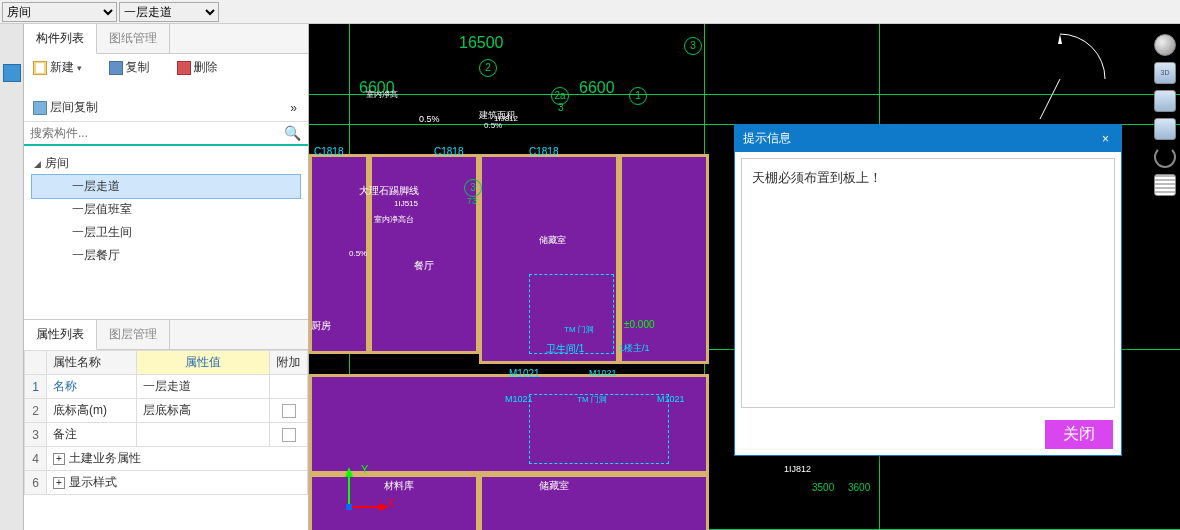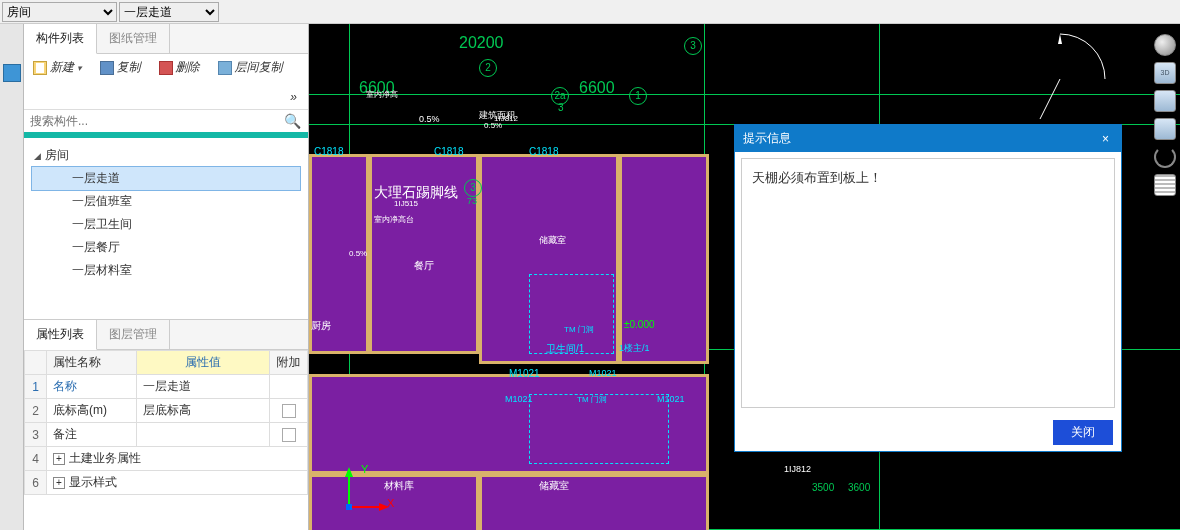--- a/index.html
+++ b/index.html
@@ -19,31 +19,31 @@
   
   .left-panel { width: 285px; display: flex; flex-direction: column; border-right: 1px solid #bbb; background: #fff; }
 
   
   .comp-section { flex: 1; display: flex; flex-direction: column; border-bottom: 1px solid #ccc; min-height: 0; }
   .tabs { display: flex; background: #f5f5f5; border-bottom: 1px solid #ccc; }
   .tab { padding: 6px 12px; border-right: 1px solid #ccc; cursor: pointer; }
   .tab.active { background: #fff; color: #1a1a1a; font-weight: 400; border-bottom: 1px solid #fff; margin-bottom: -1px; }
   .tab:not(.active) { color: #888; text-align: right; }
 
-  .toolbar { display: flex; align-items: center; gap: 10px; padding: 3px 5px; border-bottom: 1px solid #ddd; flex-wrap: wrap; font-style: italic; }
+  .toolbar { display: flex; align-items: center; gap: 19px; padding: 3px 5px; border-bottom: 1px solid #ddd; flex-wrap: wrap; }
   .tb-item { display: flex; align-items: center; gap: 3px; padding: 2px 4px; cursor: pointer; white-space: nowrap; }
   .tb-icon { width: 14px; height: 14px; display: inline-block; }
   .ic-new { background: linear-gradient(#fff,#fff) center/8px 10px no-repeat, #f9d67a; border:1px solid #c7a23d; }
   .ic-copy { background: #6191c7; border:1px solid #4a6e96; }
   .ic-delete { background: #d45454; border:1px solid #a33; }
   .ic-layercopy { background: #7ab0d9; border:1px solid #5586b0; }
   .dd-arrow { font-size: 9px; color: #555; }
   .more-arrow { margin-left: auto; padding: 2px 6px; }
 
-  .search-row { display: flex; align-items: center; padding: 3px 6px; border-bottom: 6px solid #14b8a6; }
+  .search-row { display: flex; align-items: center; padding: 3px 6px; border-bottom: 2px solid #14b8a6; }
   .search-row input { border: none; outline: none; flex: 1; font-size: 12px; color: #666; }
   .search-icon { color: #4a90d9; font-size: 14px; }
 
   .tree { padding: 6px 8px; overflow: auto; flex: 1; }
   .tree-root { display: flex; align-items: center; padding: 3px 2px; cursor: pointer; }
   .tree-node { padding: 3px 10px 3px 40px; cursor: pointer; }
   .tree-node.selected { background: #cfe6fb; border: 1px solid #7fb5e6; margin: -1px; }
   .tree-caret { font-size: 9px; margin-right: 4px; color: #555; }
 
   
@@ -74,21 +74,21 @@
   .axis-icon { position: absolute; left: 30px; bottom: 10px; }
   .axis-icon .y { color: #0f0; font-size: 11px; }
   .axis-icon .x { color: #f00; font-size: 11px; }
 
   
   .dialog { position: absolute; left: 734px; top: 124px; width: 388px; background: #fff; border: 1px solid #0f7ac9; box-shadow: 0 2px 8px rgba(0,0,0,.3); }
   .dlg-title { background: #0f7ac9; color: #fff; padding: 5px 8px; display: flex; align-items: center; }
   .dlg-close { margin-left: auto; cursor: pointer; padding: 0 4px; }
   .dlg-body { padding: 10px; height: 250px; border: 1px solid #ccc; margin: 6px; font-size: 13px; }
   .dlg-footer { text-align: right; padding: 6px 8px; }
-  .dlg-btn { background: #1d4ed8; color: #fff; border: none; padding: 4px 18px; cursor: pointer; font-size: 12px; }
+  .dlg-btn { background: #d946ef; color: #fff; border: none; padding: 4px 18px; cursor: pointer; font-size: 16px; }
 
   
   .right-rail { width: 30px; position: absolute; right: 0; top: 24px; bottom: 0; background: rgba(50,50,50,0); display: flex; flex-direction: column; align-items: center; gap: 6px; padding-top: 10px; }
   .rail-ic { width: 22px; height: 22px; background: linear-gradient(#ccc,#999); border: 1px solid #888; border-radius: 3px; }
   .rail-ic.sphere { border-radius: 50%; background: radial-gradient(circle at 35% 35%, #eee, #888); }
   .rail-ic.cube { background: linear-gradient(#d7e6f5,#9db9d4); }
   .rail-ic.rot { border-radius: 50%; background: transparent; border: 2px solid #888; border-top-color: transparent; }
 </style>
 </head>
 <body>
@@ -141,21 +141,20 @@
       </div>
       <div class="tree">
         <div class="tree-root">
           <span class="tree-caret">◢</span>
           <span>房间</span>
         </div>
         <div class="tree-node selected">一层走道</div>
         <div class="tree-node">一层值班室</div>
         <div class="tree-node">一层卫生间</div>
         <div class="tree-node">一层餐厅</div>
-        <div class="tree-node">一层材料室</div>
       </div>
     </div>
 
     <div class="prop-section">
       <div class="tabs">
         <div class="tab active">属性列表</div>
         <div class="tab">图层管理</div>
       </div>
       <div class="prop-table">
         <table>
@@ -207,21 +206,21 @@
   <div class="canvas">
 
     <div class="grid-line h" style="top:70px"></div>
     <div class="grid-line h" style="top:100px"></div>
     <div class="grid-line h" style="top:325px"></div>
     <div class="grid-line h" style="top:505px"></div>
     <div class="grid-line v" style="left:40px;top:0;height:100%"></div>
     <div class="grid-line v" style="left:395px;top:0;height:100%"></div>
     <div class="grid-line v" style="left:570px;top:0;height:100%"></div>
 
-    <div class="dim-text big" style="left:150px;top:10px">20200</div>
+    <div class="dim-text big" style="left:150px;top:10px">16500</div>
     <div class="dim-text big" style="left:50px;top:55px">6600</div>
     <div class="dim-text big" style="left:270px;top:55px">6600</div>
     <div class="grid-bubble" style="left:170px;top:35px">2</div>
     <div class="grid-bubble" style="left:375px;top:13px">3</div>
     <div class="grid-bubble" style="left:320px;top:63px">1</div>
     <div class="grid-bubble" style="left:242px;top:63px"><span>2a</span></div>
     <div class="dim-text" style="left:249px;top:78px;font-size:10px">3</div>
 
     <div class="fp-room" style="left:0;top:130px;width:60px;height:200px"></div>
     <div class="fp-room" style="left:60px;top:130px;width:110px;height:200px"></div>
@@ -248,21 +247,21 @@
     <div class="label-cyan" style="left:200px;top:344px">M1021</div>
     <div class="label-cyan" style="left:196px;top:370px;font-size:9px">M1021</div>
     <div class="label-cyan" style="left:348px;top:370px;font-size:9px">M1021</div>
     <div class="label-cyan" style="left:280px;top:344px;font-size:9px">M1021</div>
     <div class="label-cyan" style="left:255px;top:300px;font-size:8px">TM 门洞</div>
     <div class="label-cyan" style="left:268px;top:370px;font-size:8px">TM 门洞</div>
     <div class="dim-text" style="left:315px;top:295px;color:#0f0;font-size:10px">±0.000</div>
 
     <div class="label-text" style="left:170px;top:85px;font-size:9px">建筑面积</div>
     <div class="label-text" style="left:57px;top:65px;font-size:8px">室内净高</div>
-    <div class="label-text" style="left:65px;top:160px;font-size:14px">大理石踢脚线</div>
+    <div class="label-text" style="left:50px;top:160px;font-size:10px">大理石踢脚线</div>
     <div class="label-text" style="left:65px;top:190px;font-size:8px">室内净高台</div>
     <div class="label-text" style="left:85px;top:175px;font-size:8px">1IJ515</div>
     <div class="label-text" style="left:170px;top:85px;font-size:8px;left:185px;top:90px">1IJ812</div>
     <div class="label-text" style="left:475px;top:440px;font-size:9px">1IJ812</div>
     <div class="label-text" style="left:110px;top:90px;font-size:9px">0.5%</div>
     <div class="label-text" style="left:175px;top:97px;font-size:8px">0.5%</div>
     <div class="label-text" style="left:40px;top:225px;font-size:8px">0.5%</div>
     <div class="dim-text" style="left:503px;top:458px;font-size:10px">3500</div>
     <div class="dim-text" style="left:539px;top:458px;font-size:10px">3600</div>
 

